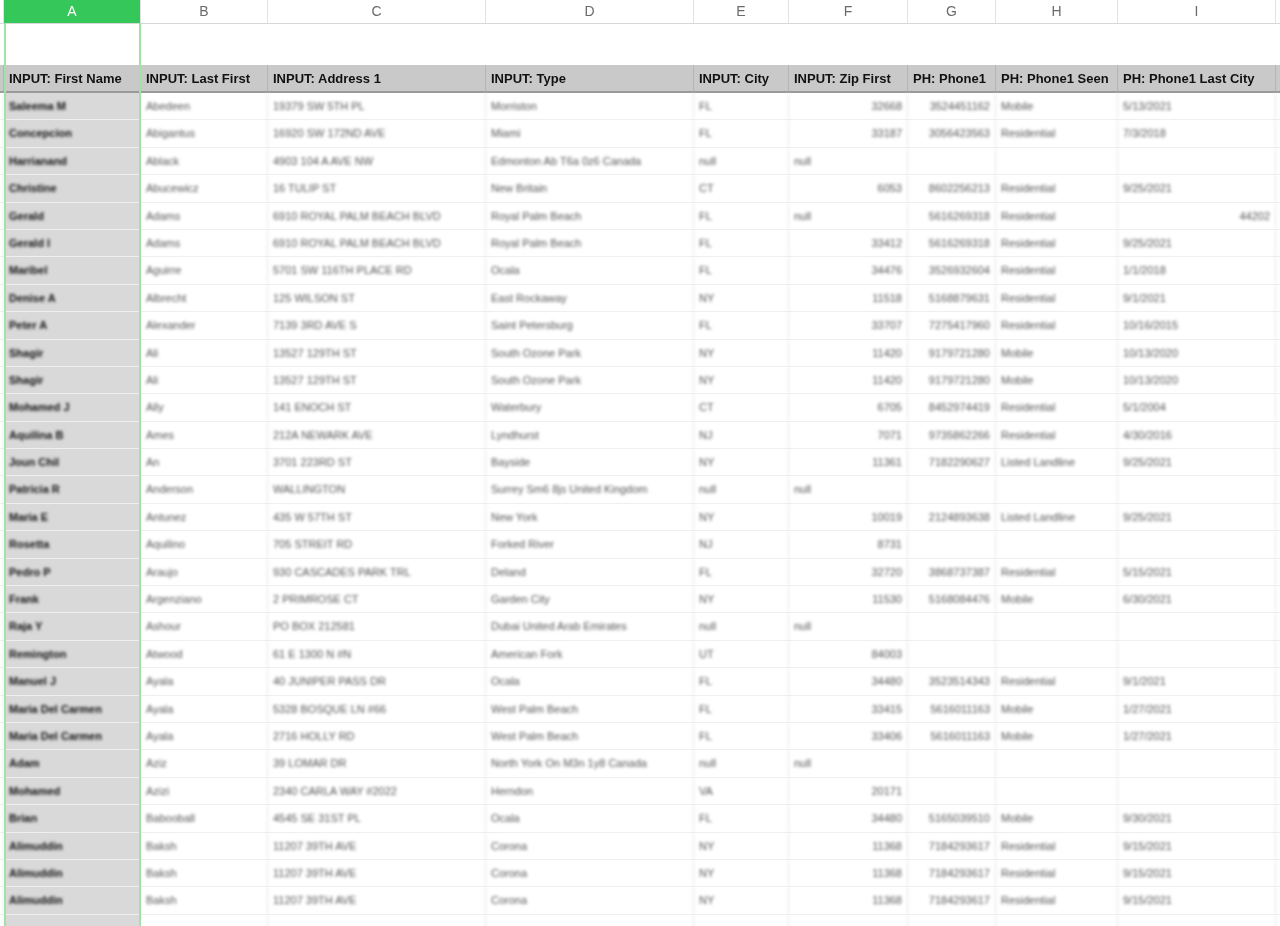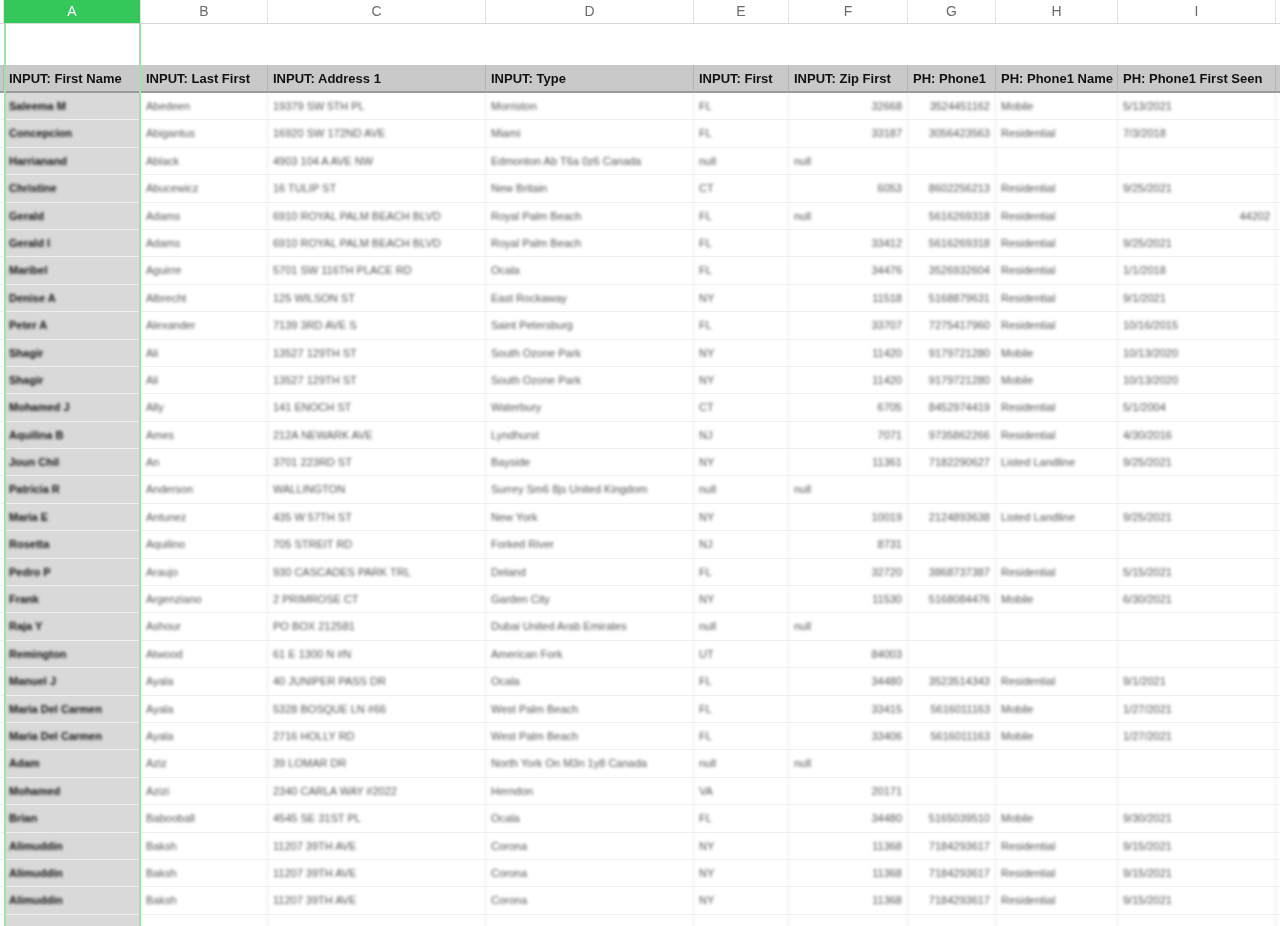--- a/index.html
+++ b/index.html
@@ -53,25 +53,25 @@
     <div class="wh"></div>
     <div class="wi"></div>
   </div>
 
   <div class="row hdr">
     <div class="w0"></div>
     <div class="wa">INPUT: First Name</div>
     <div class="wb">INPUT: Last First</div>
     <div class="wc">INPUT: Address 1</div>
     <div class="wd">INPUT: Type</div>
-    <div class="we">INPUT: First</div>
+    <div class="we">INPUT: City</div>
     <div class="wf">INPUT: Zip First</div>
     <div class="wg">PH: Phone1</div>
-    <div class="wh">PH: Phone1 Name</div>
-    <div class="wi">PH: Phone1 First Seen</div>
+    <div class="wh">PH: Phone1 Seen</div>
+    <div class="wi">PH: Phone1 Last City</div>
   </div>
 
   <div id="body-rows">
       <div class="row data">
         <div class="w0"></div>
         <div class="wa ca"><span>Saleema M</span></div>
         <div class="wb">Abedeen</div>
         <div class="wc">19379 SW 5TH PL</div>
         <div class="wd">Morriston</div>
         <div class="we">FL</div>

